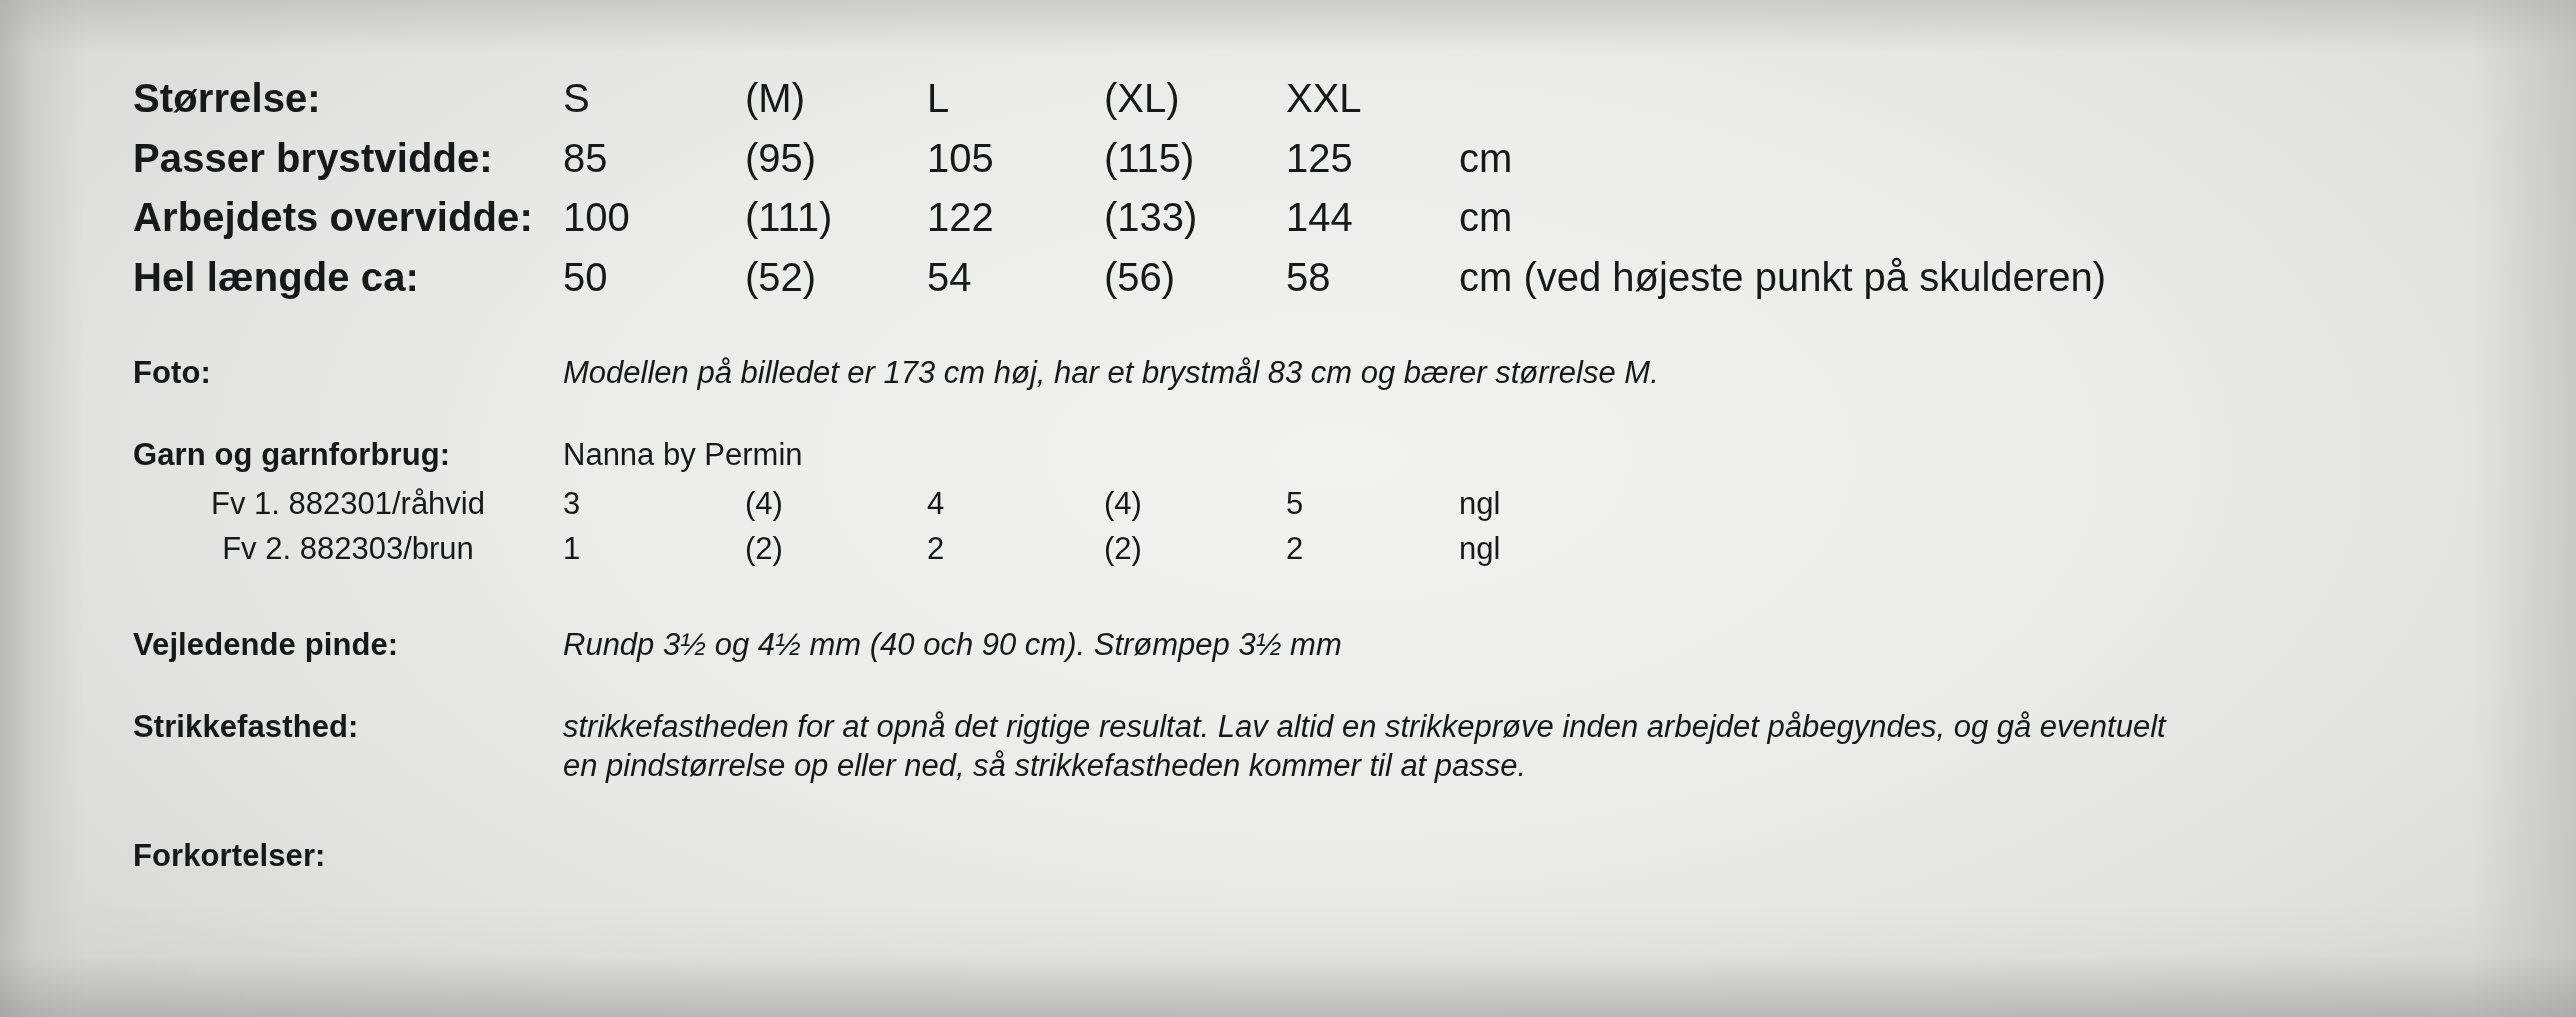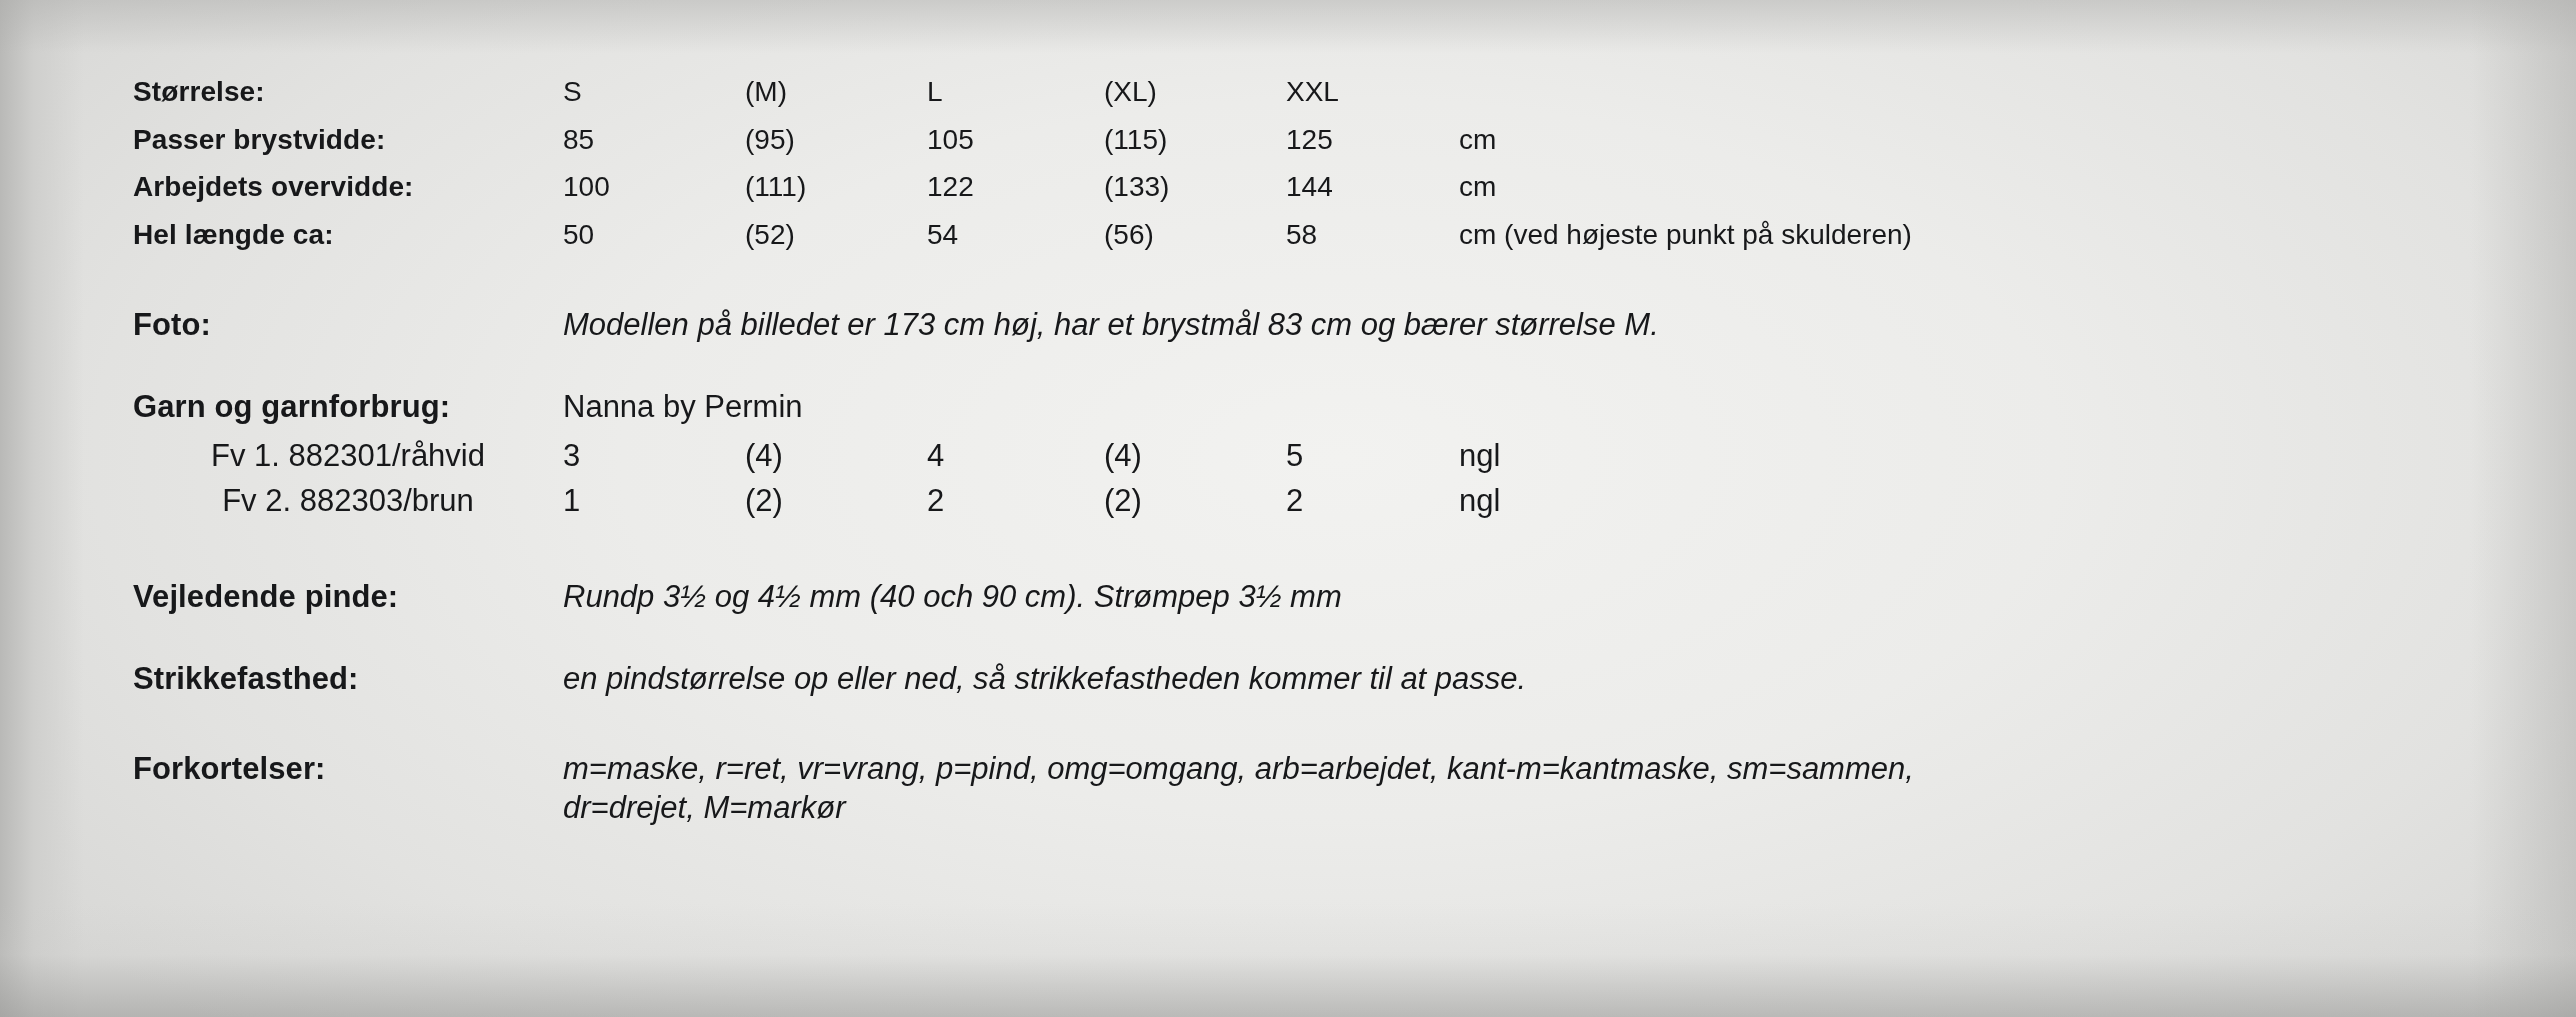--- a/index.html
+++ b/index.html
@@ -73,21 +73,21 @@
   .plain { font-weight: 400; text-align: center; }
 
   
   .sizes-table {
     border-collapse: collapse;
   }
   .sizes-table td {
     padding: 0 0 19.5px 0;
     vertical-align: top;
     white-space: nowrap;
-    font-size: 28px;
+    font-size: 40px;
     margin-top: 20px;
   }
   .c-label { width: 430px; }
   .c-s  { width: 182px; }
   .c-m  { width: 182px; }
   .c-l  { width: 177px; }
   .c-xl { width: 182px; }
   .c-xxl{ width: 173px; }
   .c-unit { width: auto; }
 
@@ -212,29 +212,26 @@
     <div class="row">
       <div class="k lbl">Vejledende pinde:</div>
       <div class="v">Rundp 3½ og 4½ mm (40 och 90 cm). Strømpep 3½ mm</div>
     </div>
 
     <div class="gap-md"></div>
 
     <div class="row">
       <div class="k lbl">Strikkefasthed:</div>
       <div class="v block para">
+        <p>strikkefastheden for at opnå det rigtige resultat. Lav altid en strikkeprøve inden arbejdet påbegyndes, og gå eventuelt</p>
         <p>en pindstørrelse op eller ned, så strikkefastheden kommer til at passe.</p>
       </div>
     </div>
 
     <div class="gap-md"></div>
 
     <div class="row">
       <div class="k lbl">Forkortelser:</div>
-      <div class="v block para">
-        <p>m=maske, r=ret, vr=vrang, p=pind, omg=omgang, arb=arbejdet, kant-m=kantmaske, sm=sammen,</p>
-        <p>dr=drejet, M=markør</p>
-      </div>
     </div>
 
   </div>
 </div>
 
 
 </body></html>

